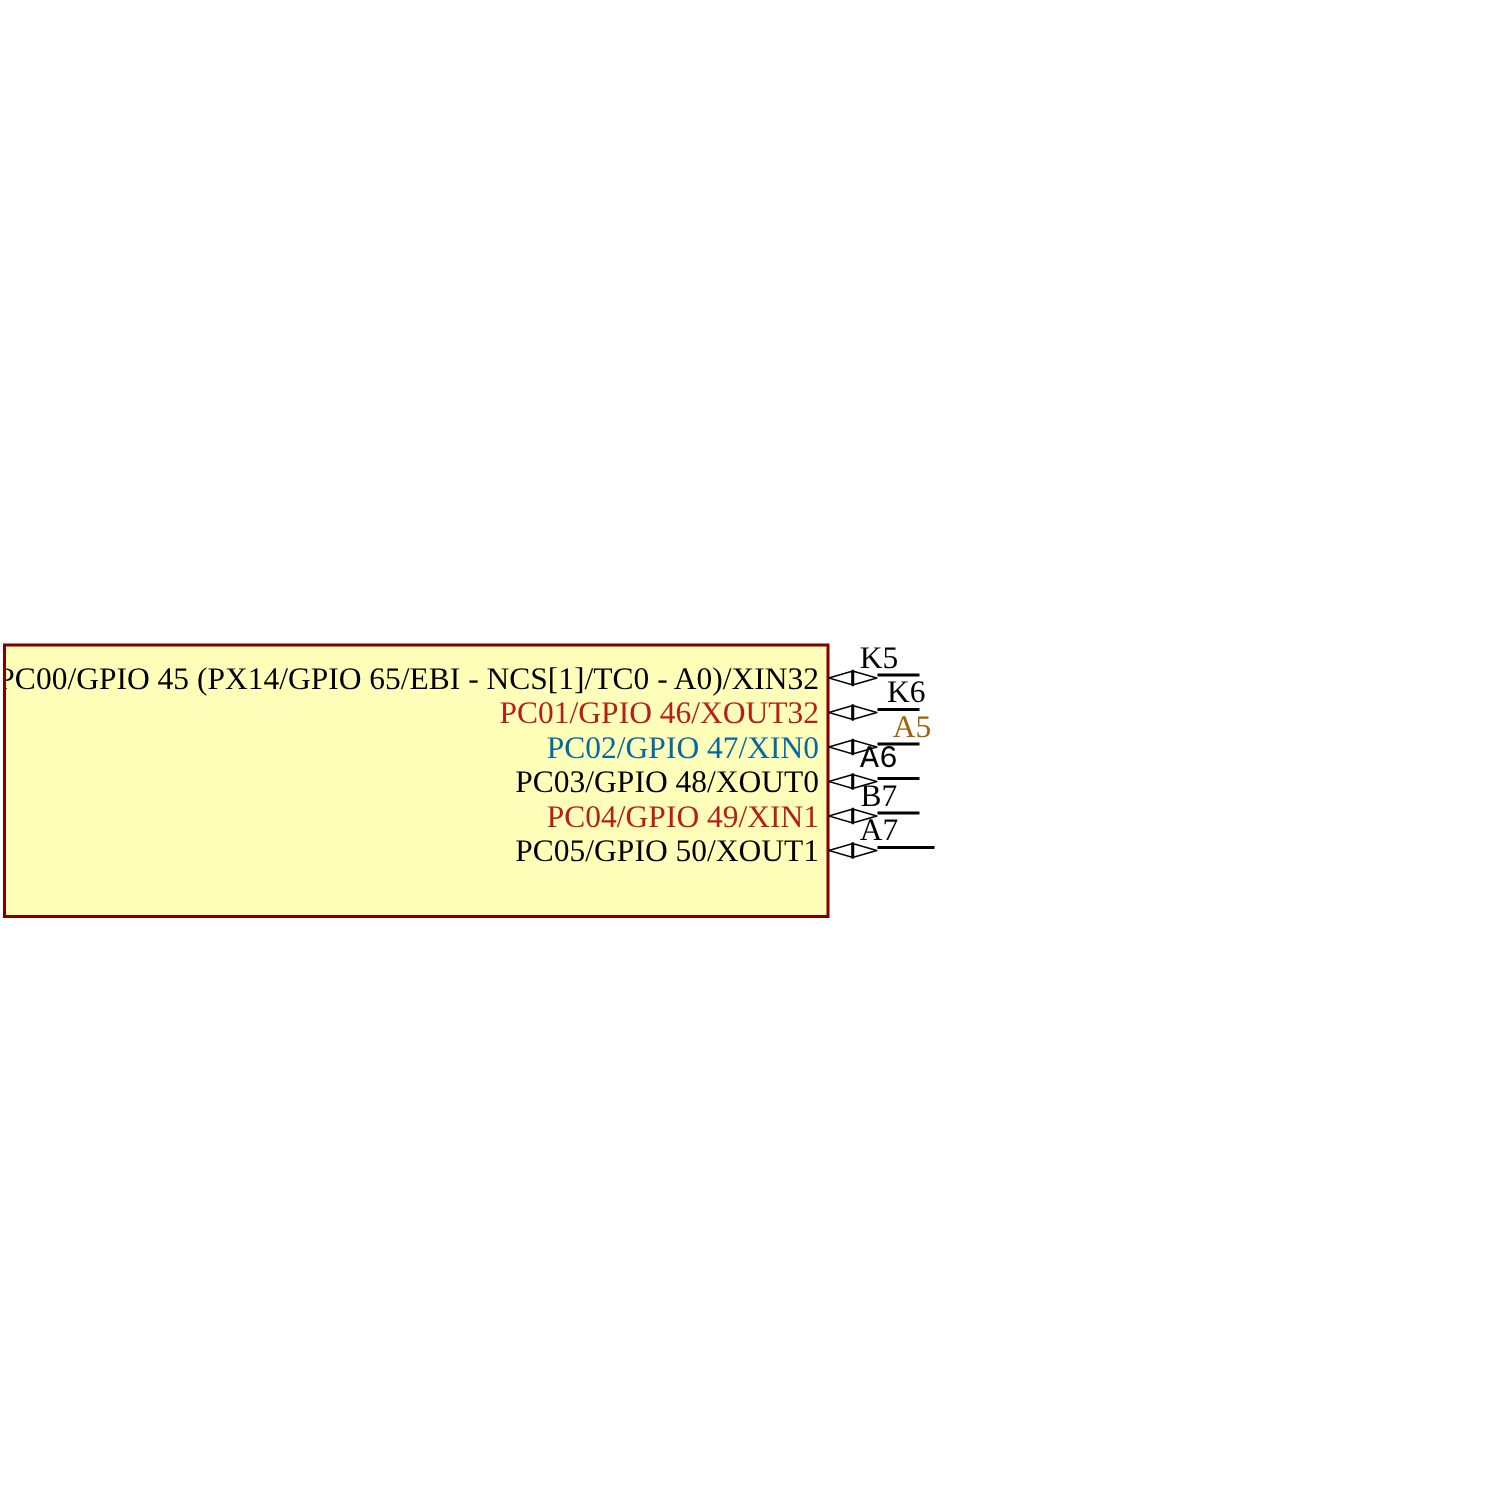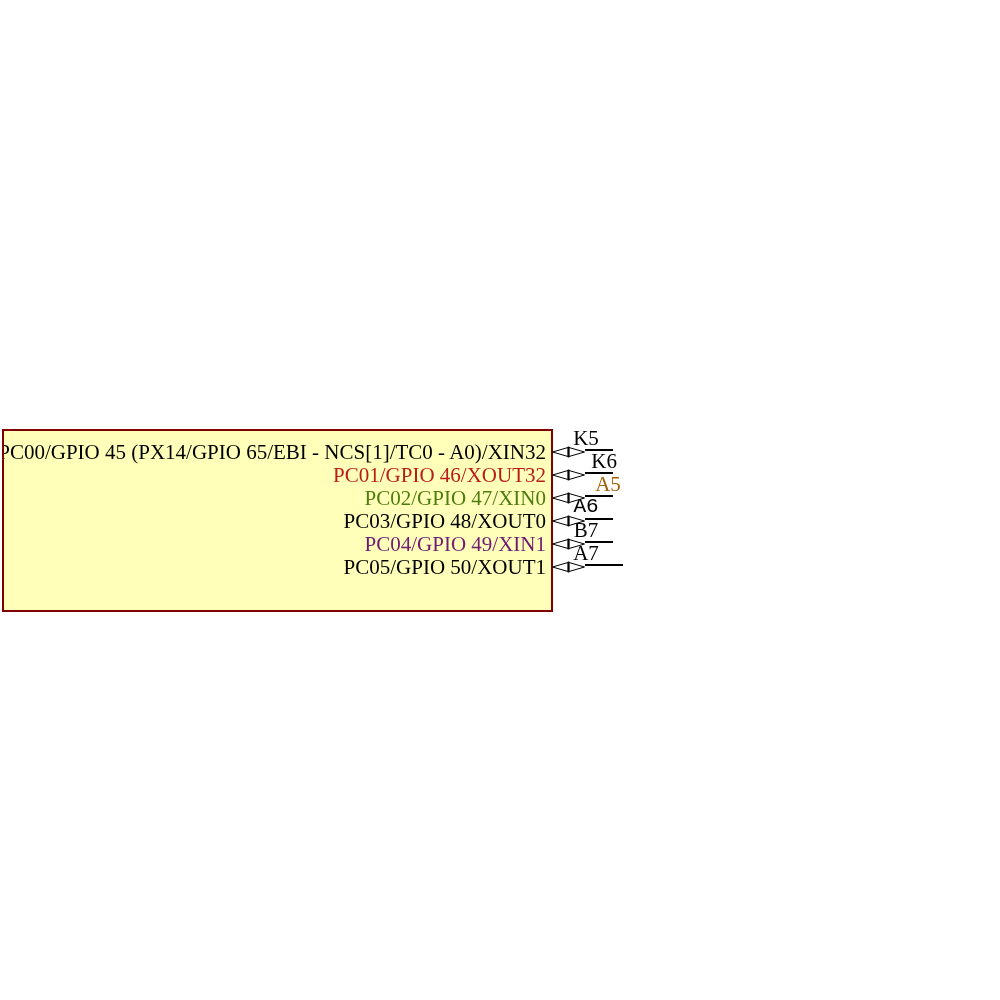--- a/index.html
+++ b/index.html
@@ -57,23 +57,23 @@
     text-align: center;
   }
 </style>
 </head>
 <body>
 
 <div id="canvas">
   <div id="component" style="background: rgb(255, 255, 185); border-color: rgb(128, 0, 0);">
       <div class="pin-name-row" style="top: 9.5px; color: rgb(0, 0, 0);"><span>PC00/GPIO 45 (PX14/GPIO 65/EBI - NCS[1]/TC0 - A0)/XIN32</span></div>
       <div class="pin-name-row" style="top: 32.5px; color: #b91c1c;"><span>PC01/GPIO 46/XOUT32</span></div>
-      <div class="pin-name-row" style="top: 55.5px; color: #4d7c0f; font-family: Liberation Serif, serif;"><span>PC02/GPIO 47/XIN0</span></div>
+      <div class="pin-name-row" style="top: 55.5px; color: #0369a1; font-family: Liberation Serif, serif;"><span>PC02/GPIO 47/XIN0</span></div>
       <div class="pin-name-row" style="top: 78.5px; color: rgb(0, 0, 0); padding-left: 24px;"><span>PC03/GPIO 48/XOUT0</span></div>
-      <div class="pin-name-row" style="top: 101.5px; color: #701a75;"><span>PC04/GPIO 49/XIN1</span></div>
+      <div class="pin-name-row" style="top: 101.5px; color: #b91c1c;"><span>PC04/GPIO 49/XIN1</span></div>
       <div class="pin-name-row" style="top: 124.5px; color: rgb(0, 0, 0); margin-left: 12px;"><span>PC05/GPIO 50/XOUT1</span></div>
     </div>
   <div id="pins">
       <div>
         <svg class="pin-arrow" viewBox="0 0 33 12" style="left: 552px; top: 446px;">
           <polygon points="0.5,6 16,1.5 16,10.5" fill="#ffffff" stroke="#000000"></polygon>
           <polygon points="32.5,6 17,1.5 17,10.5" fill="#ffffff" stroke="#000000"></polygon>
           <line x1="16.5" y1="0.5" x2="16.5" y2="11.5" stroke="#000000" stroke-width="1.5"></line>
         </svg>
         <div class="pin-wire" style="left: 585px; top: 449px; width: 28px; background: rgb(0, 0, 0);"></div>

